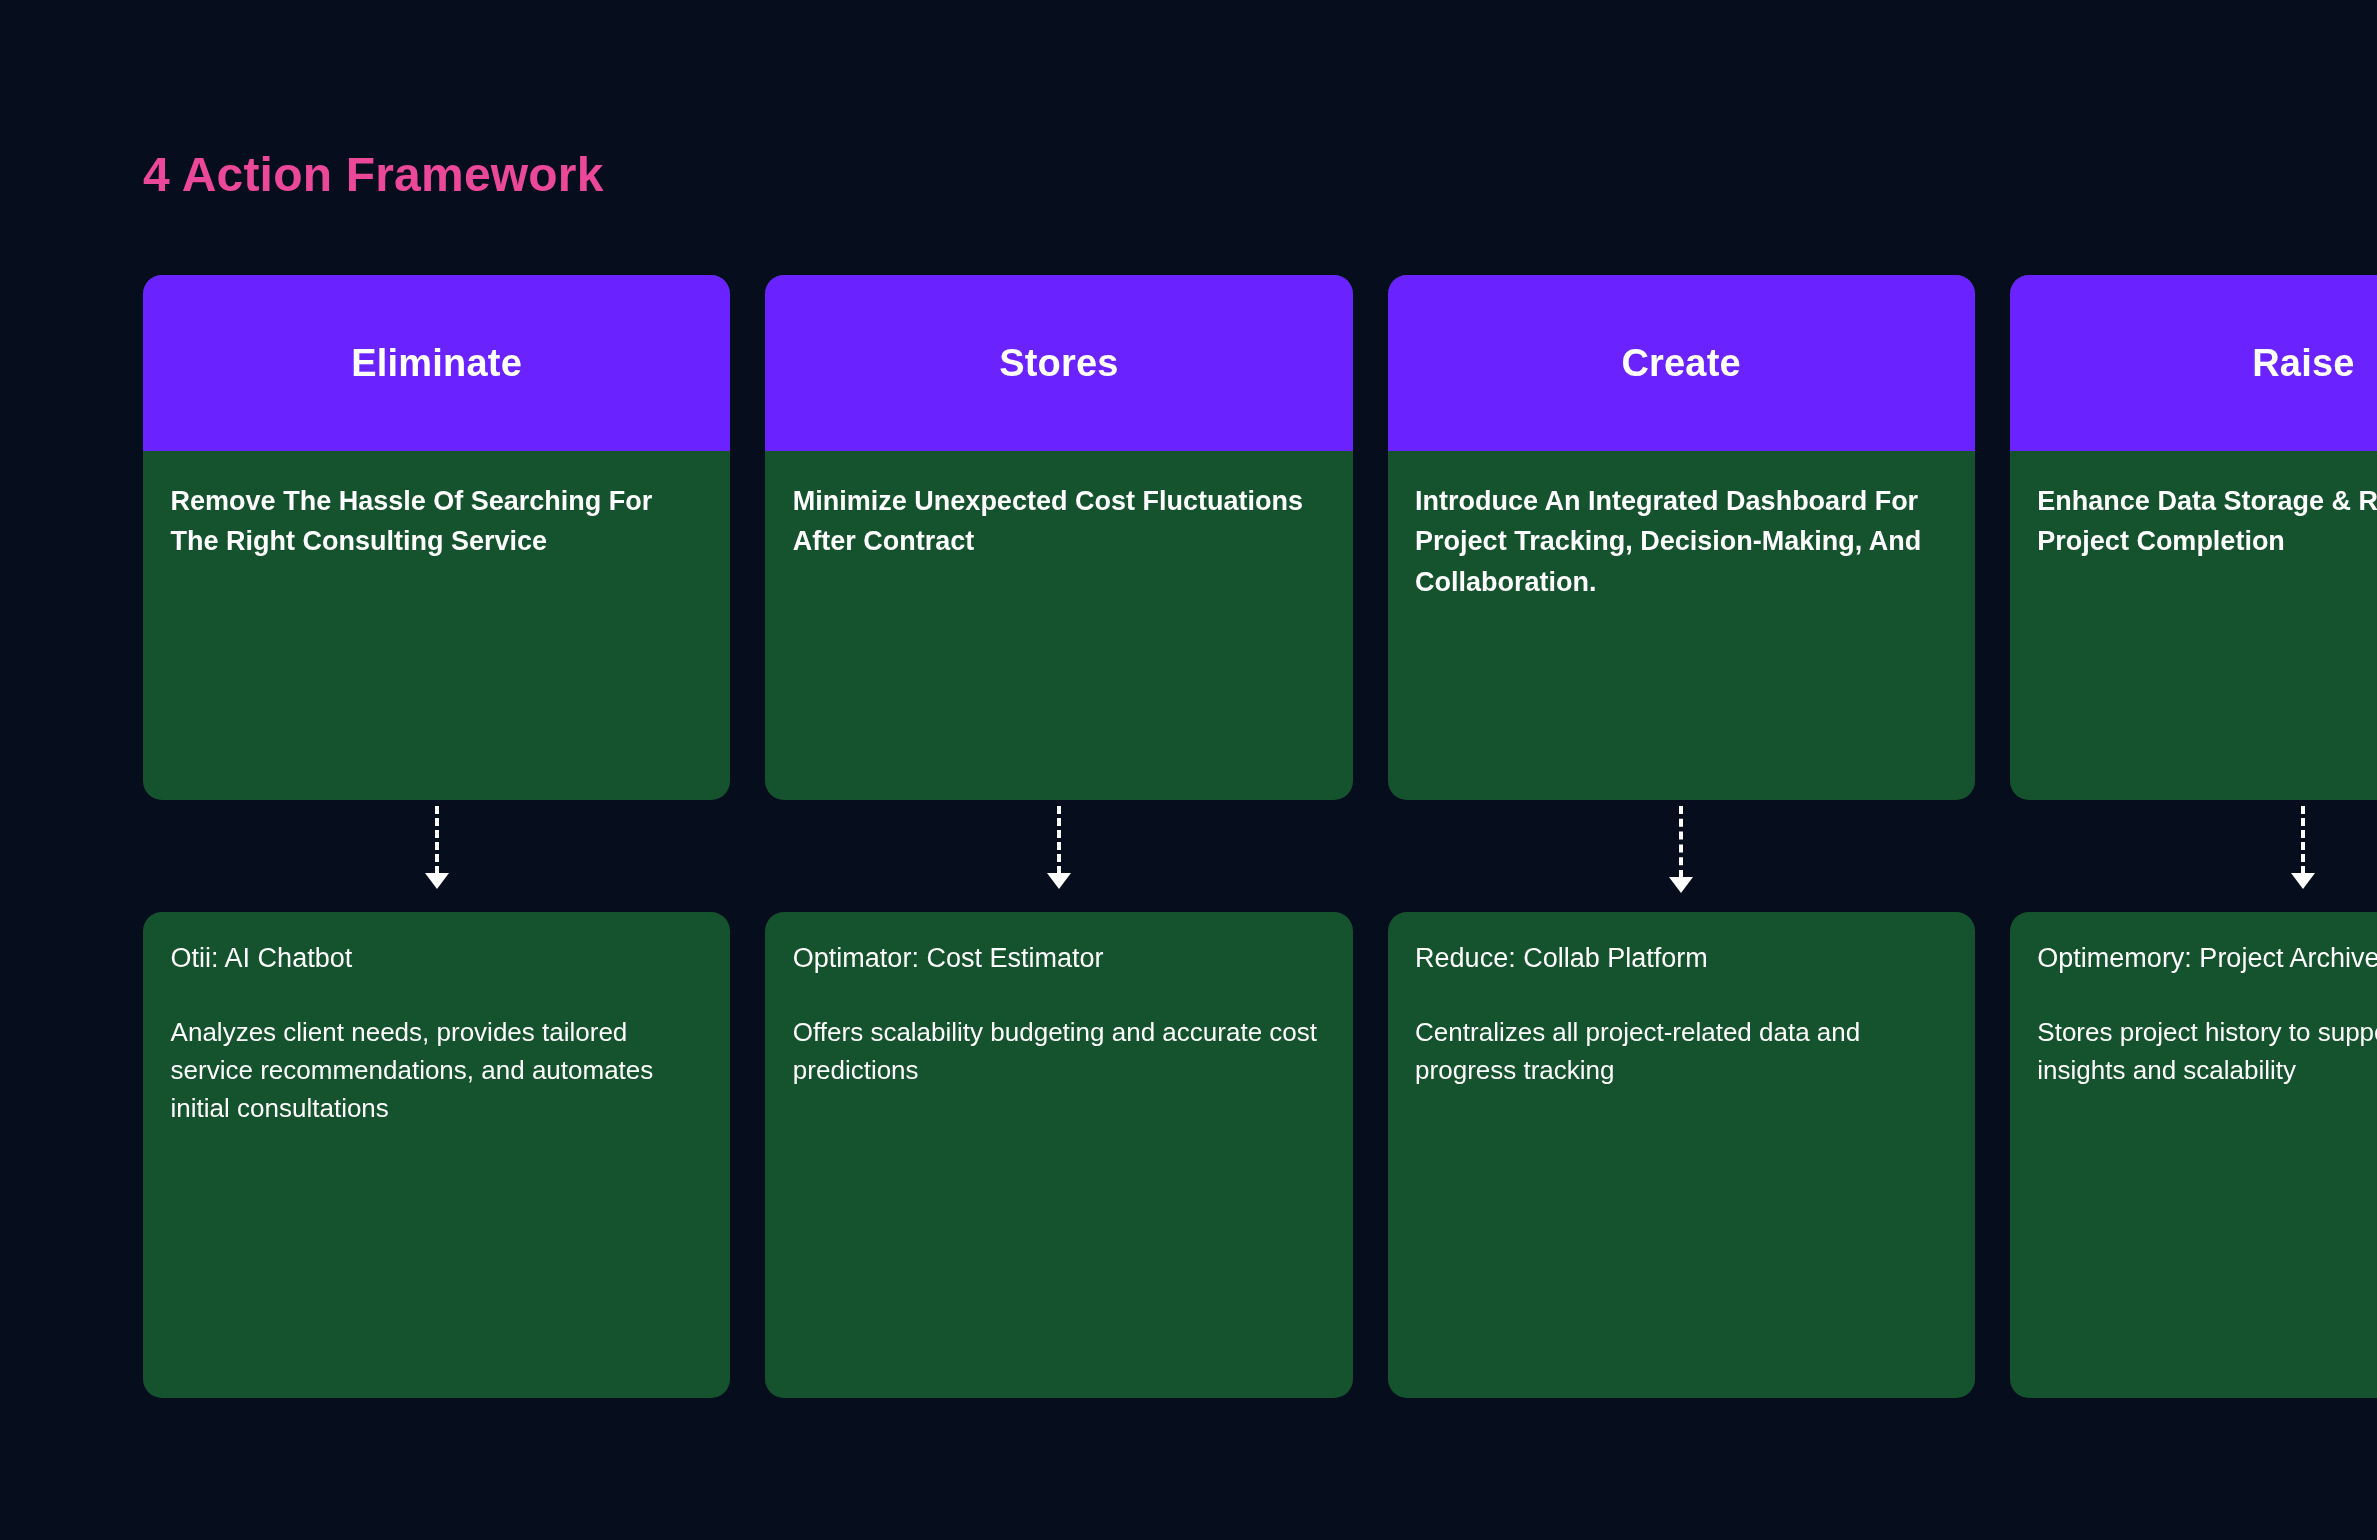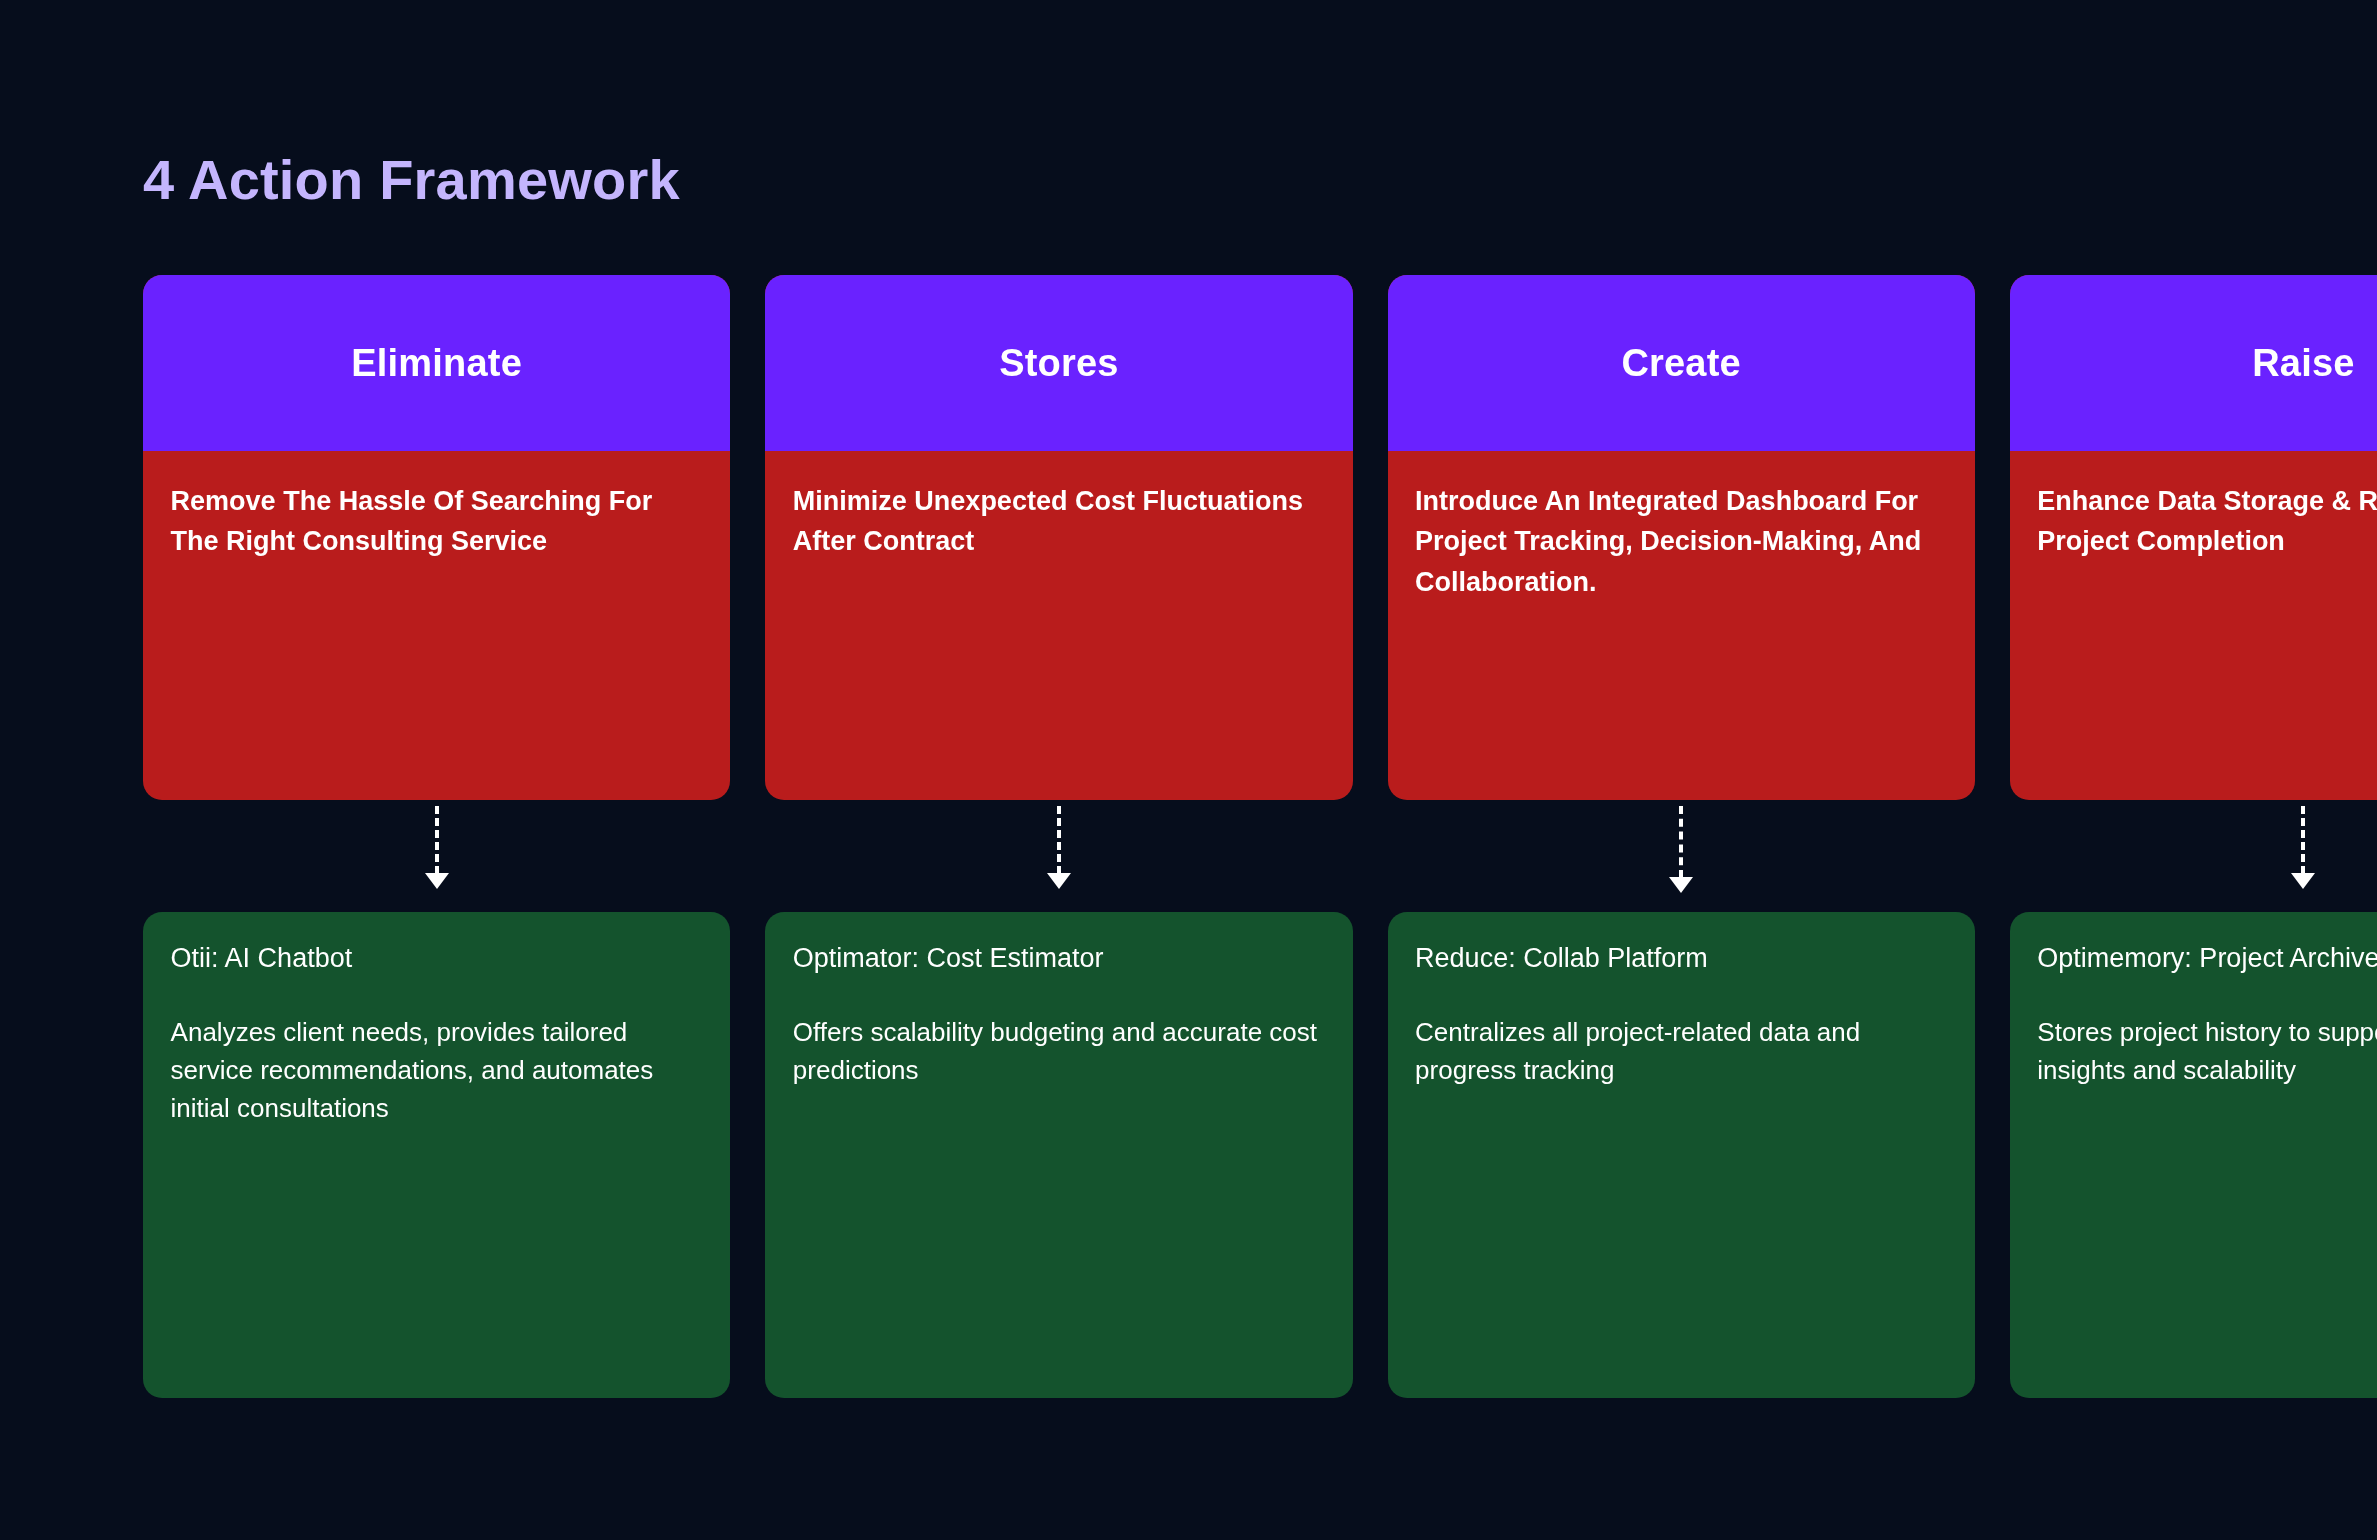--- a/index.html
+++ b/index.html
@@ -7,41 +7,41 @@
     width:2739px; height:1541px;
     background:#060d1c;
     font-family:"Liberation Sans", sans-serif;
     overflow:hidden;
   }
   .page { position:relative; width:2739px; height:1541px; background:#060d1c; }
 
   .page-title {
     position:absolute;
     left:143px; top:147px;
-    font-size:56px;
+    font-size:48px;
     font-weight:600;
     letter-spacing:0.2px;
-    color:#c4b5fd;
+    color:#ec4899;
     white-space:nowrap;
   }
 
   .grid {
     position:absolute;
     left:143px; top:275px;
     width:2454px;
     display:grid;
     grid-template-columns:repeat(4, 1fr);
     column-gap:35px;
   }
 
   
   .action-card {
     border-radius:19px;
     overflow:hidden;
-    background:#b91c1c;
+    background:#14532d;
     height:525px;
     display:flex;
     flex-direction:column;
   }
   .action-head {
     height:176px;
     background:#6a22ff;
     display:flex;
     align-items:center;
     justify-content:center;

